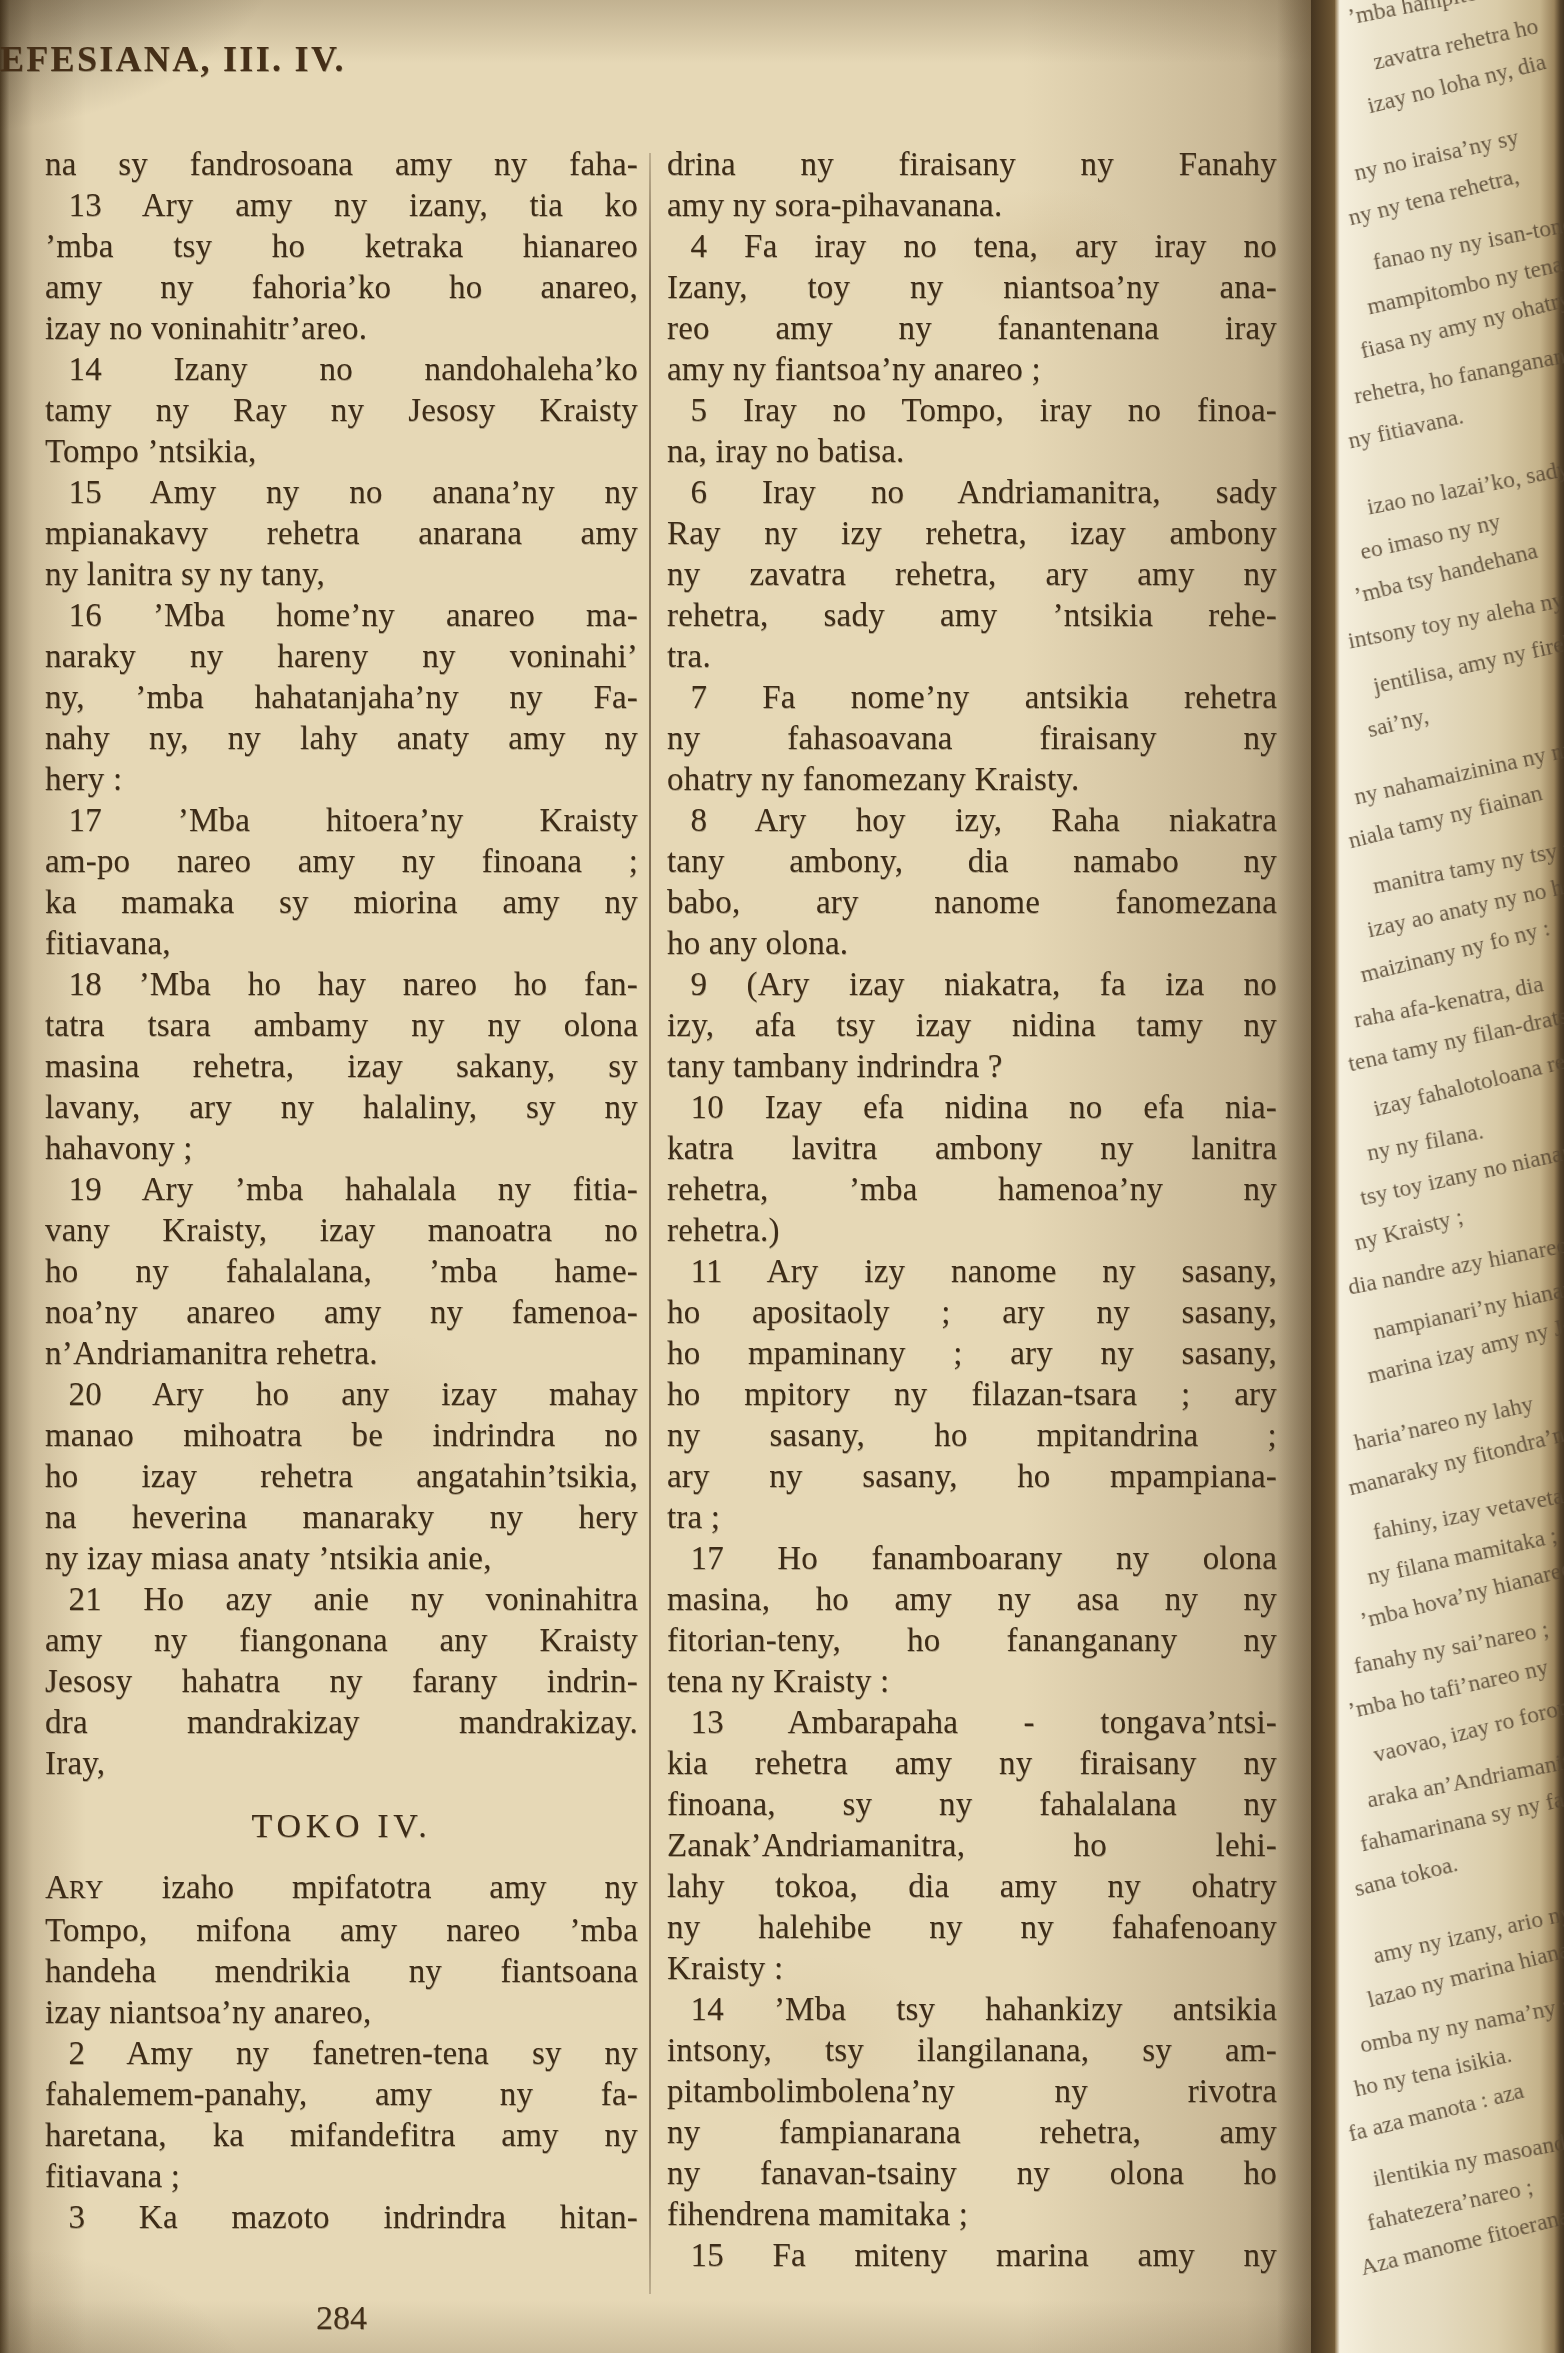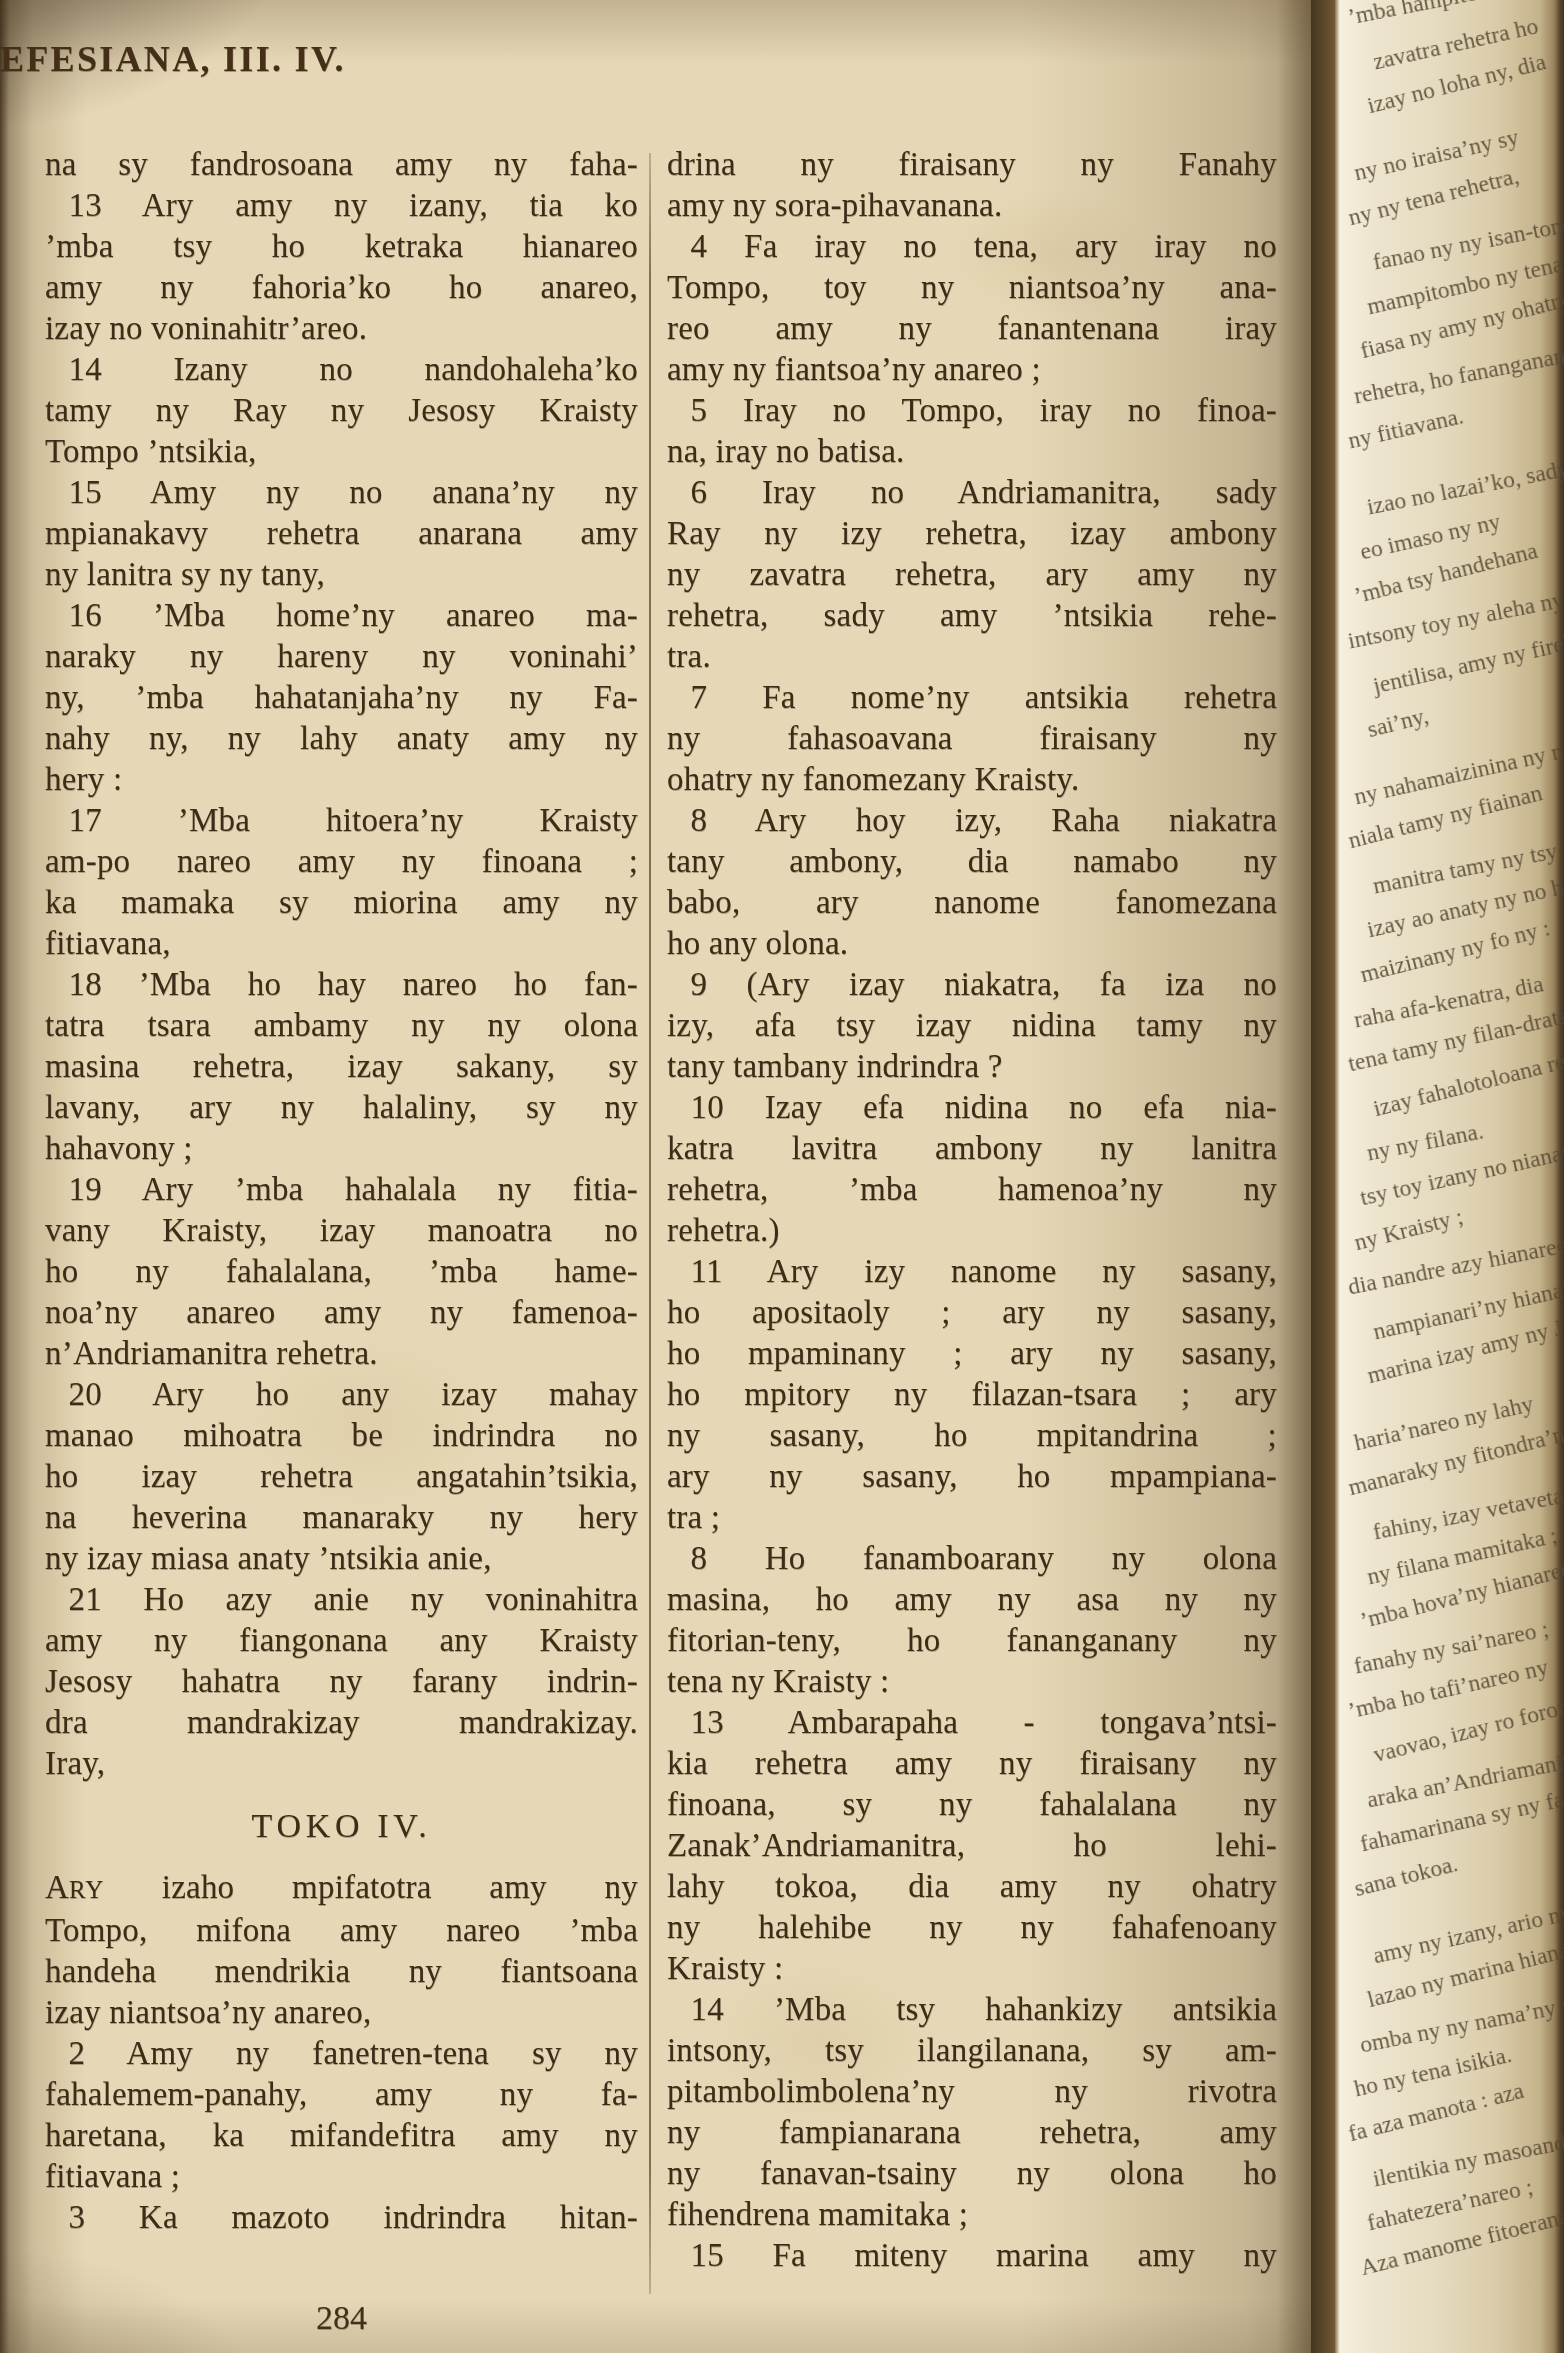--- a/index.html
+++ b/index.html
@@ -152,21 +152,21 @@
           <div class="line">fitiavana ;</div>
           <div class="line j indent">3 Ka mazoto indrindra hitan-</div>
         </div>
     </div>
 
     <div class="col col-right">
       <div id="right-col">
           <div class="line j">drina ny firaisany ny Fanahy</div>
           <div class="line">amy ny sora-pihavanana.</div>
           <div class="line j indent">4 Fa iray no tena, ary iray no</div>
-          <div class="line j">Tompo, toy ny niantsoa’ny ana-</div>
+          <div class="line j">Izany, toy ny niantsoa’ny ana-</div>
           <div class="line j">reo amy ny fanantenana iray</div>
           <div class="line">amy ny fiantsoa’ny anareo ;</div>
           <div class="line j indent">5 Iray no Tompo, iray no finoa-</div>
           <div class="line">na, iray no batisa.</div>
           <div class="line j indent">6 Iray no Andriamanitra, sady</div>
           <div class="line j">Ray ny izy rehetra, izay ambony</div>
           <div class="line j">ny zavatra rehetra, ary amy ny</div>
           <div class="line j">rehetra, sady amy ’ntsikia rehe-</div>
           <div class="line">tra.</div>
           <div class="line j indent">7 Fa nome’ny antsikia rehetra</div>
@@ -183,21 +183,21 @@
           <div class="line j">katra lavitra ambony ny lanitra</div>
           <div class="line j">rehetra, ’mba hamenoa’ny ny</div>
           <div class="line">rehetra.)</div>
           <div class="line j indent">11 Ary izy nanome ny sasany,</div>
           <div class="line j">ho apositaoly ; ary ny sasany,</div>
           <div class="line j">ho mpaminany ; ary ny sasany,</div>
           <div class="line j">ho mpitory ny filazan-tsara ; ary</div>
           <div class="line j">ny sasany, ho mpitandrina ;</div>
           <div class="line j">ary ny sasany, ho mpampiana-</div>
           <div class="line">tra ;</div>
-          <div class="line j indent">8 Ho fanamboarany ny olona</div>
+          <div class="line j indent">17 Ho fanamboarany ny olona</div>
           <div class="line j">masina, ho amy ny asa ny ny</div>
           <div class="line j">fitorian-teny, ho fananganany ny</div>
           <div class="line">tena ny Kraisty :</div>
           <div class="line j indent">13 Ambarapaha - tongava’ntsi-</div>
           <div class="line j">kia rehetra amy ny firaisany ny</div>
           <div class="line j">finoana, sy ny fahalalana ny</div>
           <div class="line j">Zanak’Andriamanitra, ho lehi-</div>
           <div class="line j">lahy tokoa, dia amy ny ohatry</div>
           <div class="line j">ny halehibe ny ny fahafenoany</div>
           <div class="line">Kraisty :</div>

